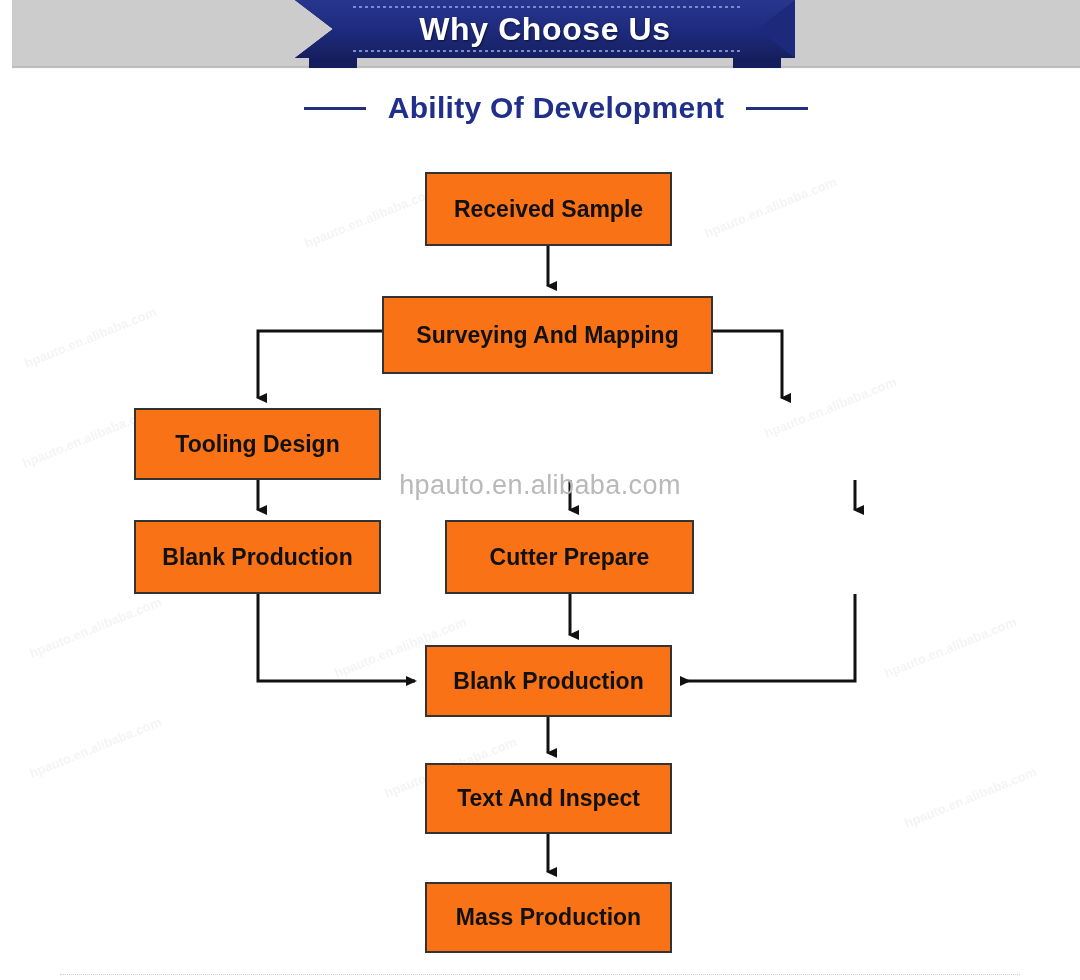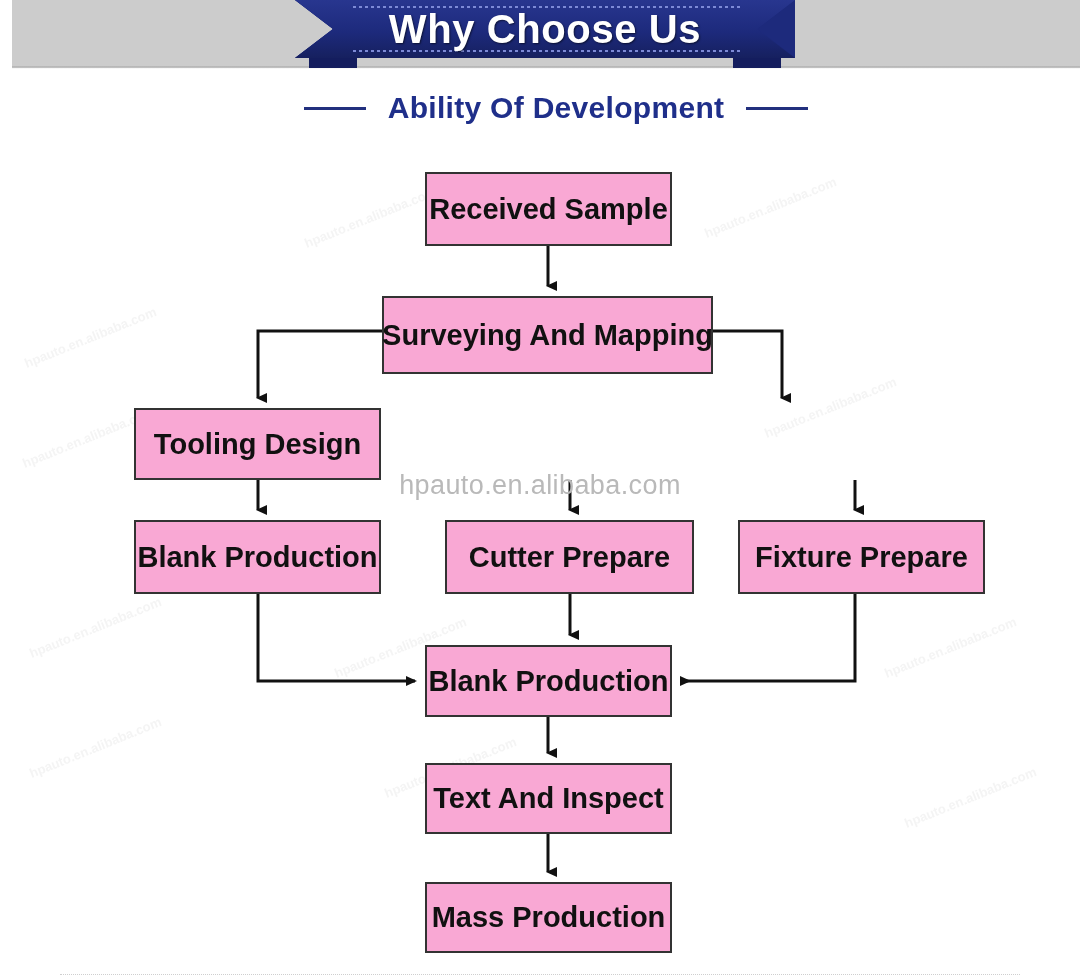--- a/index.html
+++ b/index.html
@@ -22,47 +22,47 @@
     background:linear-gradient(to bottom,rgba(150,150,150,.45),rgba(255,255,255,0));
   }
 
   
   .ribbon-wrap{position:absolute;left:295px;top:0px;width:500px;height:72px;}
   .ribbon-svg{position:absolute;left:0;top:0;}
   .ribbon-title{
     position:absolute;left:0;top:0;width:500px;height:58px;
     display:flex;align-items:center;justify-content:center;
     color:#ffffff;
-    font-size:40px;font-weight:bold;letter-spacing:.6px;
+    font-size:32px;font-weight:bold;letter-spacing:.6px;
     text-shadow:1px 1px 2px rgba(0,0,0,.55);
     white-space:nowrap;
   }
 
   
   .subtitle-row{
     position:absolute;left:0;top:86px;width:1080px;height:44px;
     display:flex;align-items:center;justify-content:center;gap:22px;padding-left:16px;
   }
   .sub-dash{width:62px;height:3px;background:#22307e;}
   .subtitle-text{
     color:#1f2f8a;font-size:30px;font-weight:bold;white-space:nowrap;
     letter-spacing:.3px;
   }
 
   
   .flow{position:absolute;left:0;top:0;width:1080px;height:980px;}
   .node{
     position:absolute;
     box-sizing:border-box;
-    background:#f9a8d4;
+    background:#f97316;
     border:2px solid #333333;
     display:flex;align-items:center;justify-content:center;
     color:#111111;
     font-weight:bold;
-    font-size:29px;
+    font-size:23px;
     white-space:nowrap;
     z-index:3;
   }
 
   
   .watermark{
     position:absolute;left:0;top:470px;width:1080px;
     text-align:center;
     color:#b9b9b9;
     font-size:27px;
@@ -183,21 +183,20 @@
 
   <div class="node" style="left:382px;top:296px;width:331px;height:78px;">Surveying And Mapping</div>
 
   <div class="node" style="left:134px;top:408px;width:247px;height:72px;">Tooling Design</div>
 
 
   <div class="node" style="left:134px;top:520px;width:247px;height:74px;">Blank Production</div>
 
   <div class="node" style="left:445px;top:520px;width:249px;height:74px;">Cutter Prepare</div>
 
-  <div class="node" style="left:738px;top:520px;width:247px;height:74px;">Fixture Prepare</div>
 
   <div class="node" style="left:425px;top:645px;width:247px;height:72px;">Blank Production</div>
 
   <div class="node" style="left:425px;top:763px;width:247px;height:71px;">Text And Inspect</div>
 
   <div class="node" style="left:425px;top:882px;width:247px;height:71px;">Mass Production</div>
 
   <div class="watermark">hpauto.en.alibaba.com</div>
 
   <div class="bottom-rule"></div>

